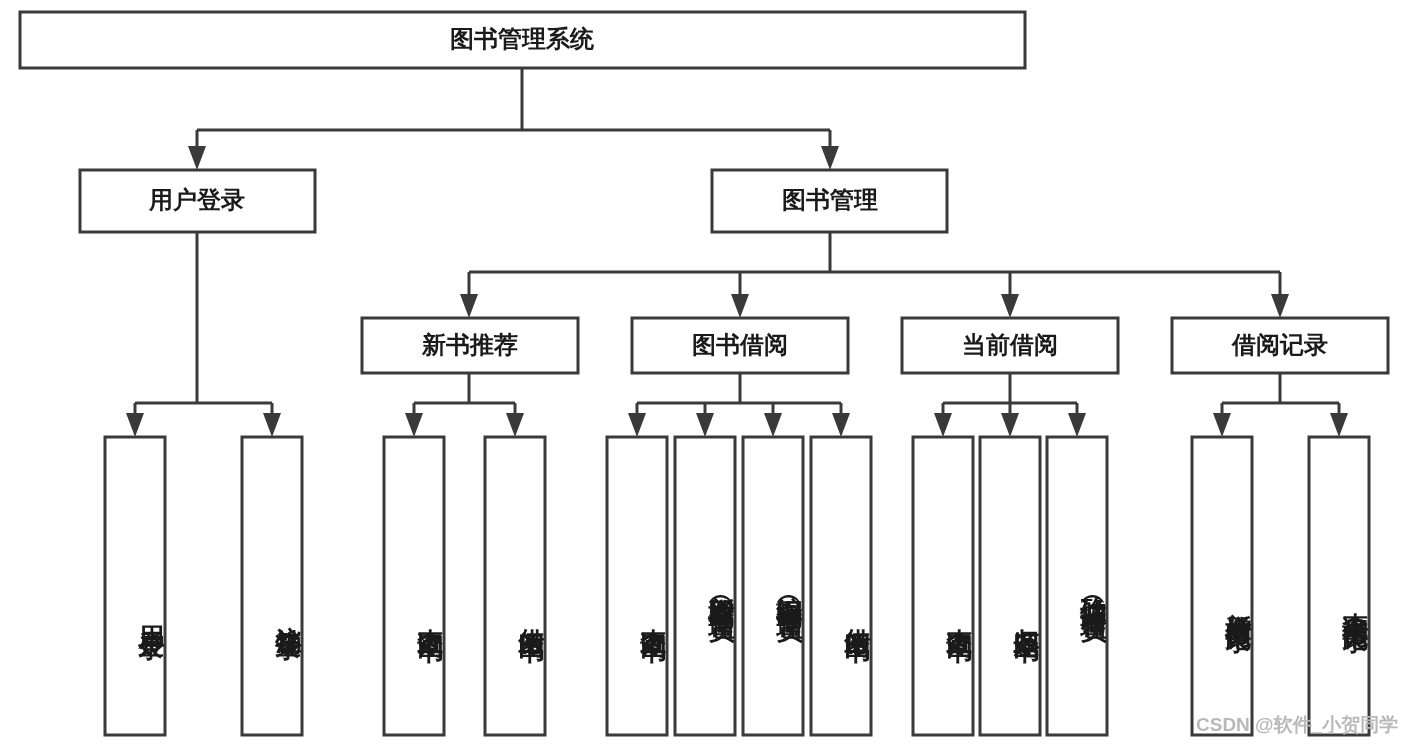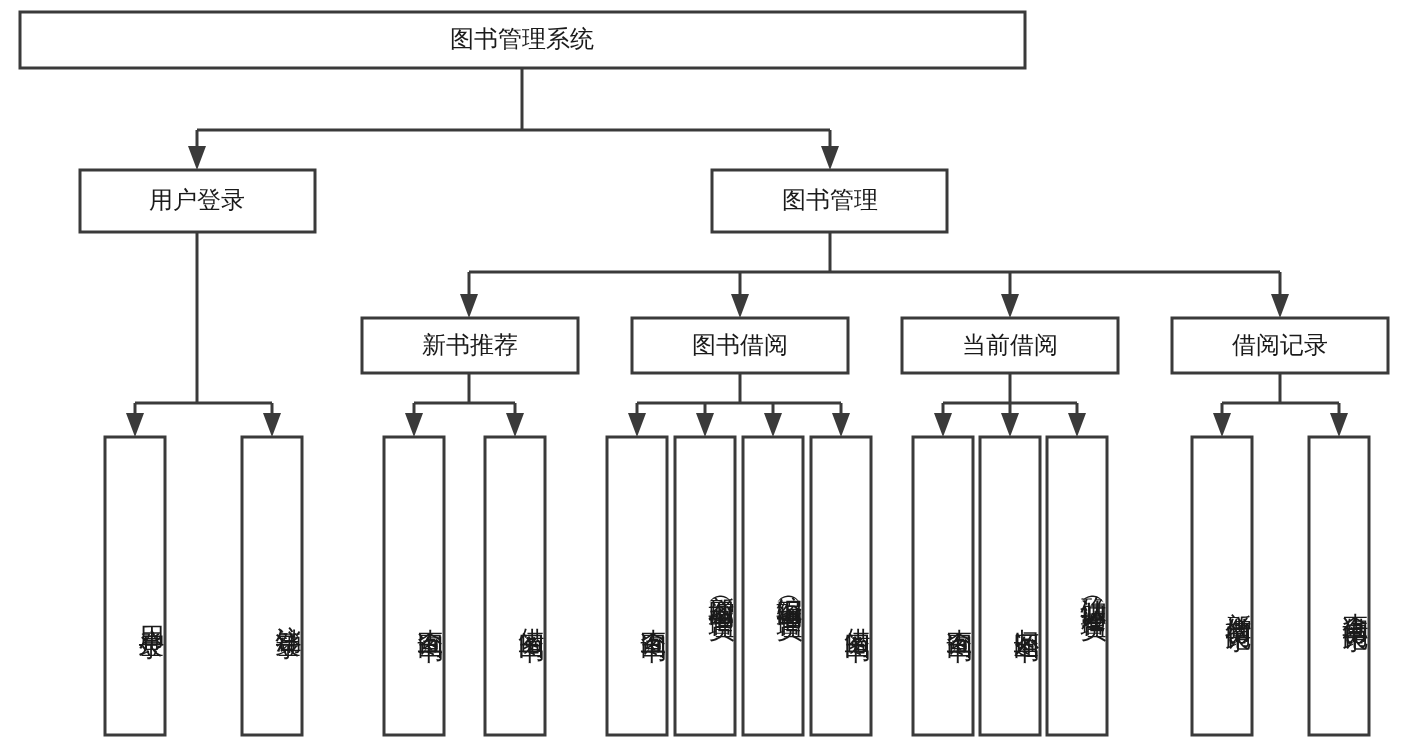--- a/index.html
+++ b/index.html
@@ -11,20 +11,21 @@
     width: 1405px;
     height: 747px;
     font-family: "Liberation Sans", "DejaVu Sans", sans-serif;
     overflow: hidden;
   }
   #diagram-root {
     position: relative;
     width: 1405px;
     height: 569px;
     background: #ffffff;
+    font-weight: bold;
   }
   svg.diagram-canvas {
     position: absolute;
     top: 0;
     left: 0;
     width: 1405px;
     height: 747px;
   }
   .node-box {
     fill: #ffffff;
@@ -214,14 +215,15 @@
   <div class="leaf-label-v" style="left:743px; top:443px; width:60px; height:290px;">编辑图书（管理员）</div>
   <div class="leaf-label-v" style="left:811px; top:500px; width:60px; height:228px;">借阅图书</div>
 
   <div class="leaf-label-v" style="left:913px; top:500px; width:60px; height:228px;">查询图书</div>
   <div class="leaf-label-v" style="left:980px; top:500px; width:60px; height:228px;">归还图书</div>
   <div class="leaf-label-v" style="left:1047px; top:443px; width:60px; height:290px;">确认归还（管理员）</div>
 
   <div class="leaf-label-v" style="left:1192px; top:473px; width:60px; height:255px;">新增借阅记录</div>
   <div class="leaf-label-v" style="left:1309px; top:473px; width:60px; height:255px;">查询借阅记录</div>
 
+  <div class="watermark" style="left:1196px; top:712px;">CSDN @软件_小贺同学</div>
 
 </div>
 
 </body></html>

